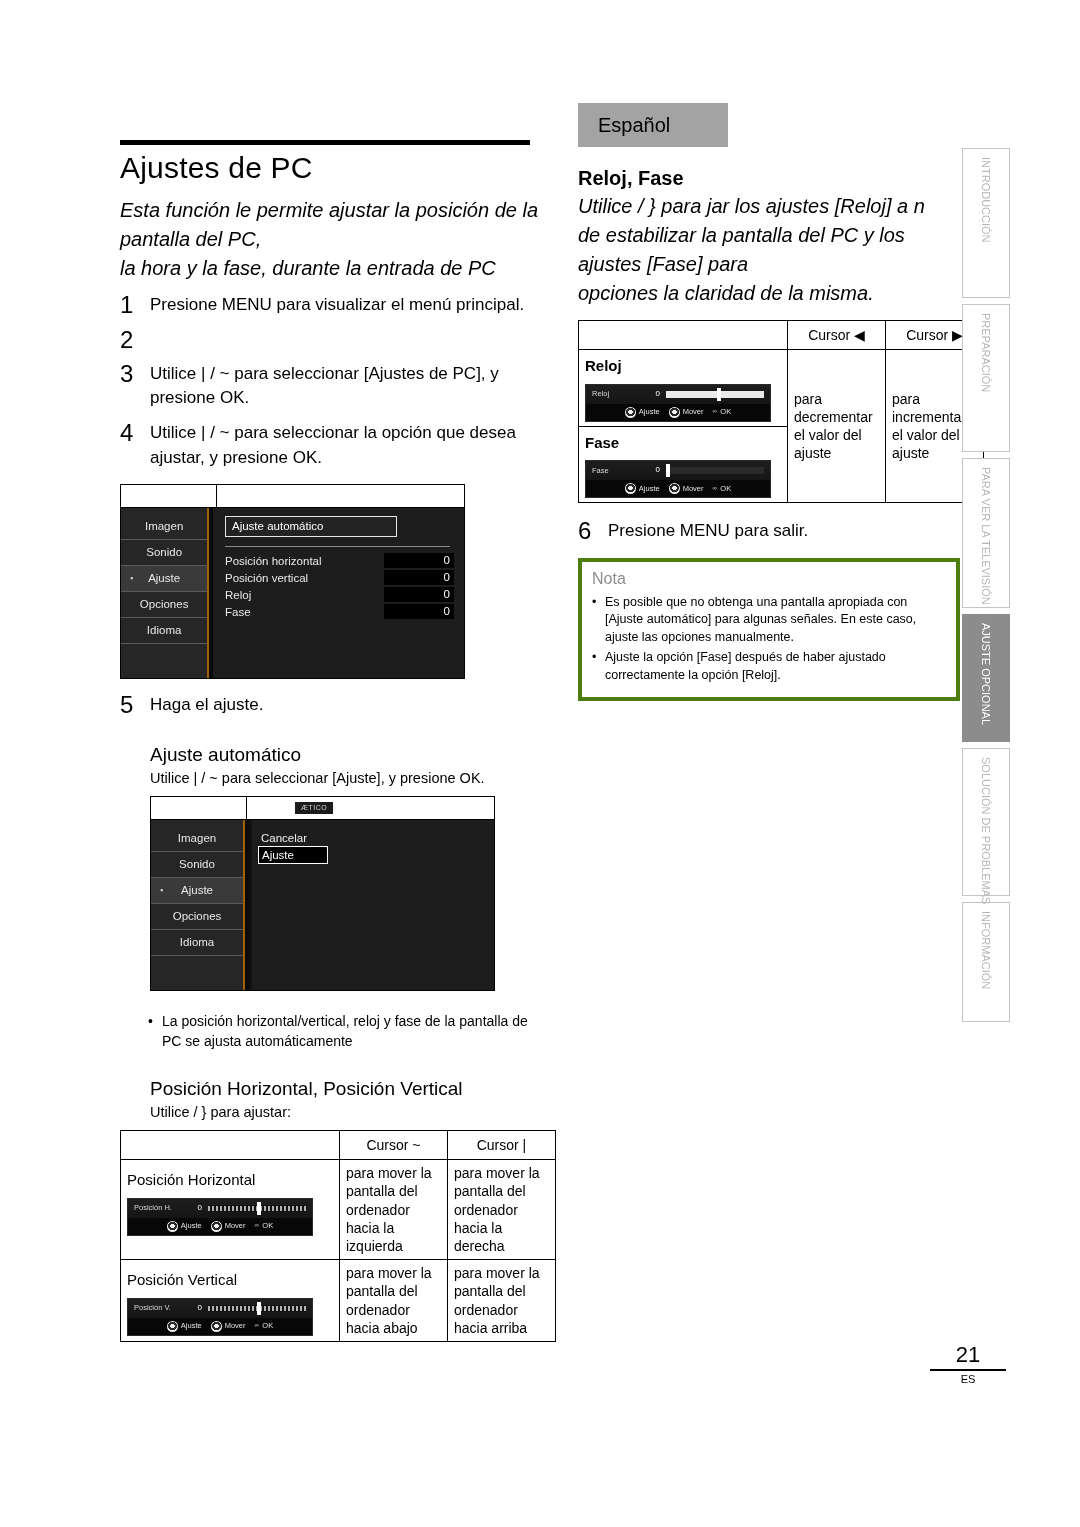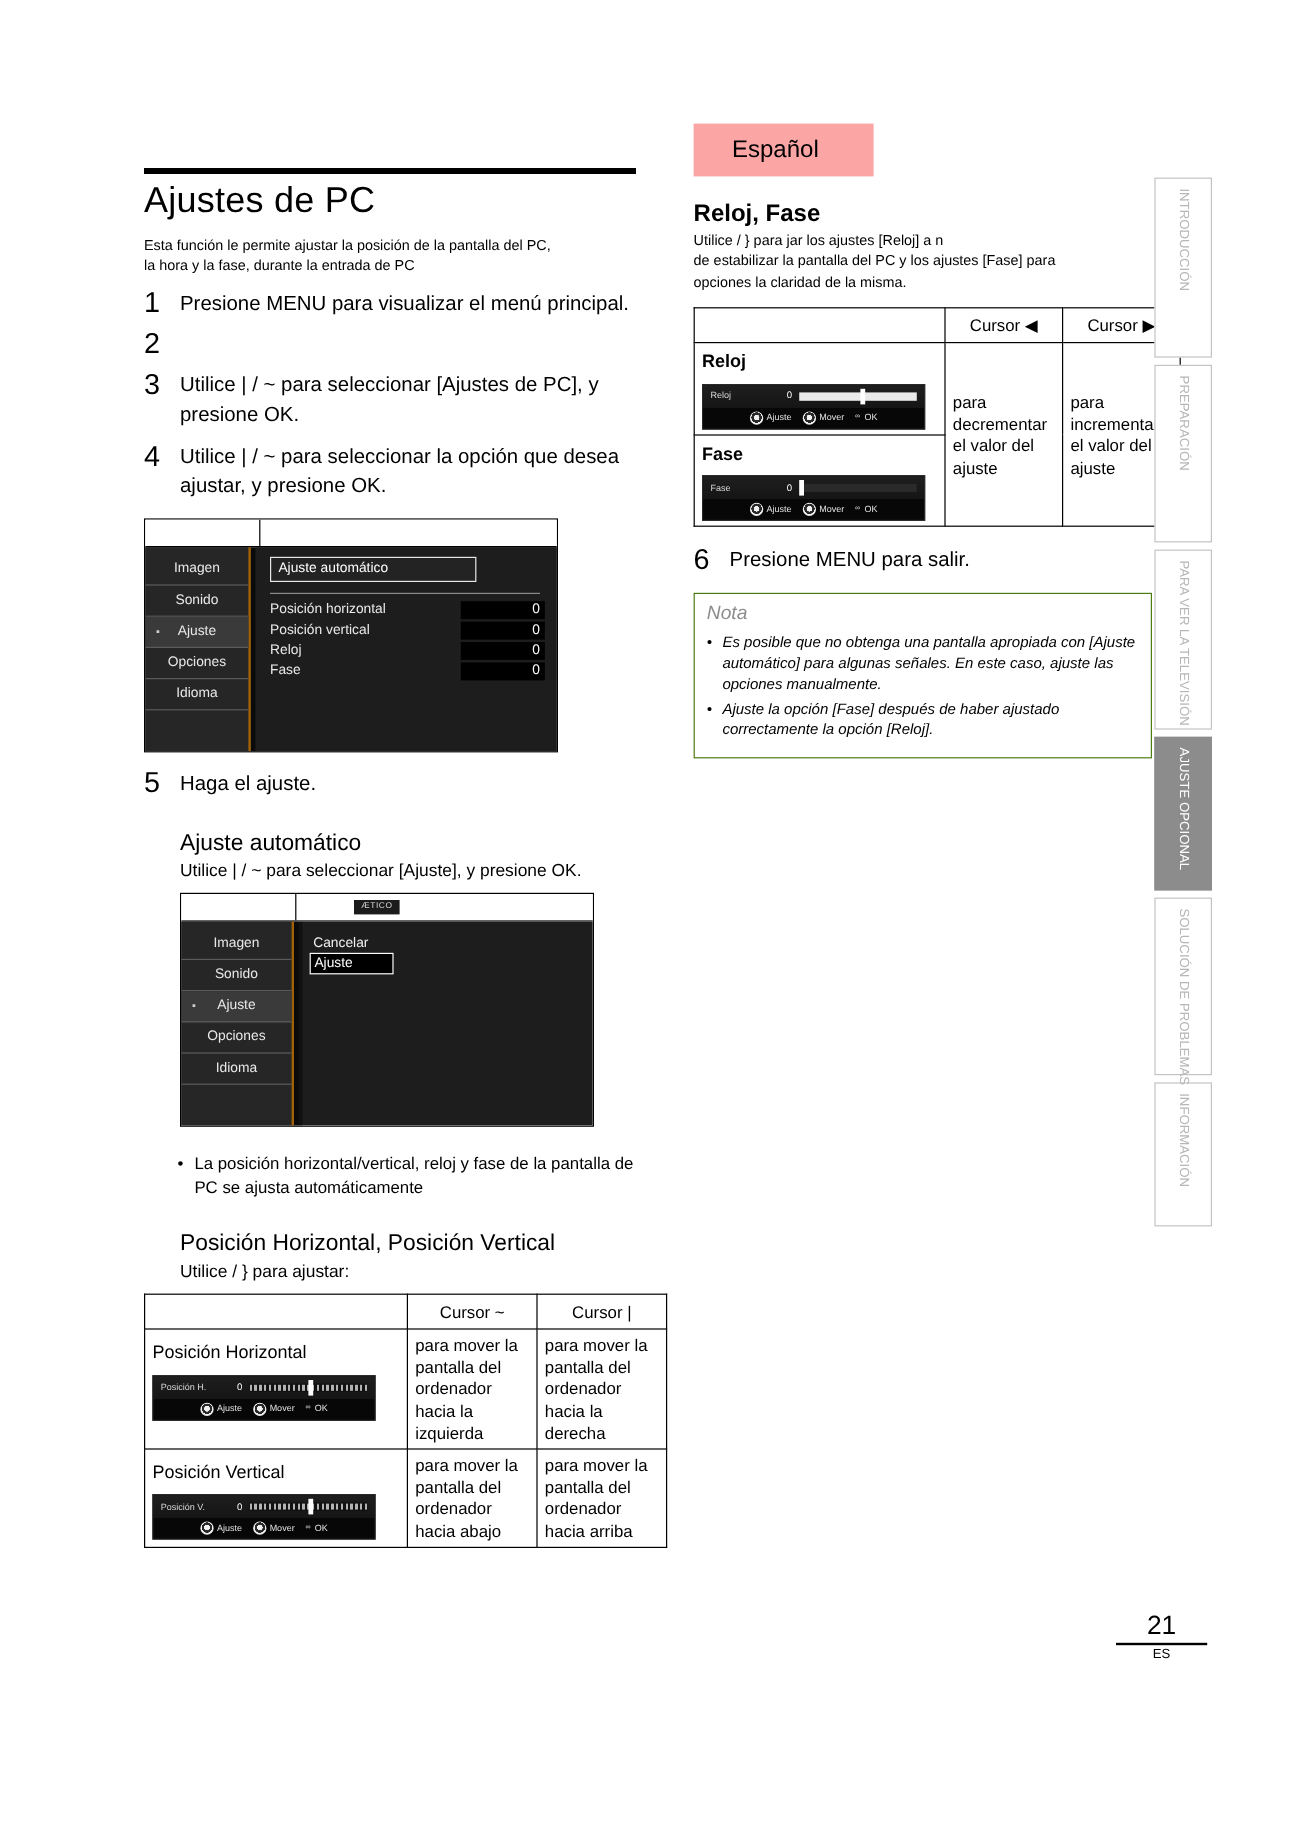--- a/index.html
+++ b/index.html
@@ -30,23 +30,24 @@
     margin-bottom: 6px;
   }
   #page-title {
     font-size: 30px;
     font-weight: normal;
     letter-spacing: .2px;
     margin: 0 0 12px 0;
     line-height: 1.1;
   }
   .intro {
-    font-size: 12px;
+    font-size: 20px;
     line-height: 1.45;
     margin: 0 0 6px 0;
+    font-style: italic;
   }
 
   .step {
     display: flex;
     align-items: flex-start;
     margin-top: 10px;
   }
   .step-num {
     width: 30px;
     flex: 0 0 30px;
@@ -305,24 +306,24 @@
     left: 578px;
     top: 105px;
     width: 382px;
   }
   #lang-chip {
     position: absolute;
     left: 578px;
     top: 103px;
     width: 150px;
     height: 44px;
-    background: #fca5a5;
+    background: #a3a3a3;
     display: flex;
     align-items: center;
-    padding-left: 32px;
+    padding-left: 20px;
     box-sizing: border-box;
     font-size: 20px;
   }
 
   
   table.doc {
     border-collapse: collapse;
     width: 100%;
     table-layout: fixed;
   }
@@ -338,24 +339,23 @@
   .cur-head {
     text-align: center !important;
     font-size: 15px;
     padding: 5px 2px !important;
   }
   .cell-bold { font-weight: bold; font-size: 15px; }
   .cell-plain { font-size: 15px; }
 
   
   .nota {
-    border: 1px solid #4d7c0f;
+    border: 4px solid #4d7c0f;
     padding: 8px 10px 10px 10px;
     box-sizing: border-box;
-    font-style: italic;
   }
   .nota h4 {
     margin: 0 0 6px 0;
     font-weight: normal;
     font-size: 16px;
     color: #8d8d8d;
   }
   .nota .nb {
     display: flex;
     font-size: 12.5px;

